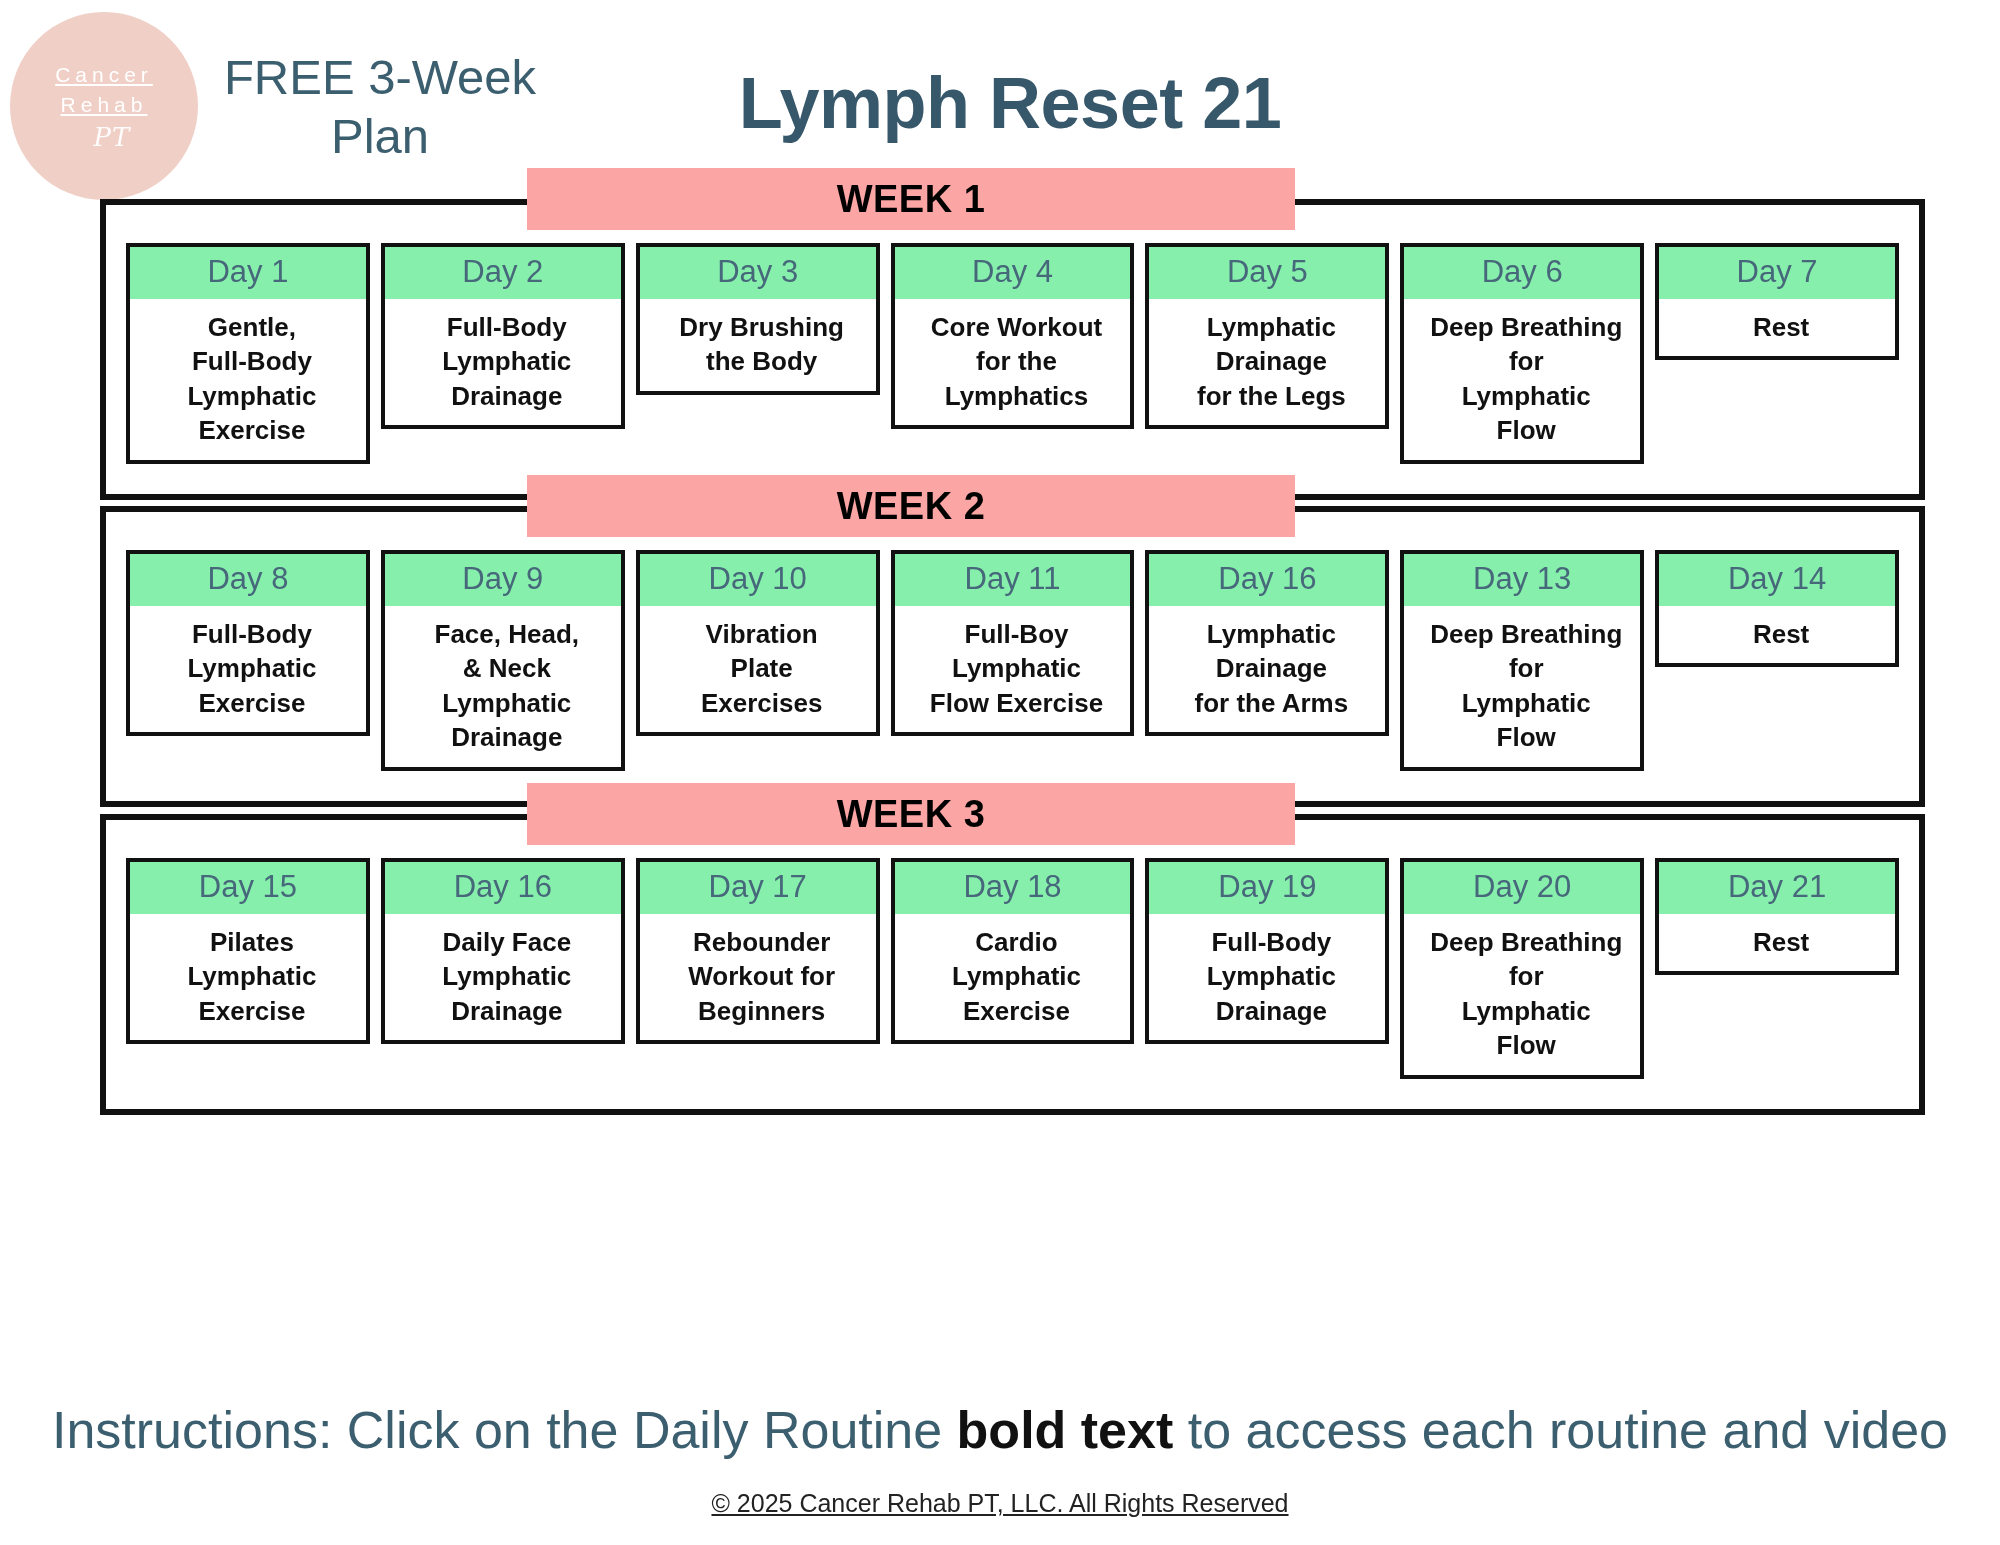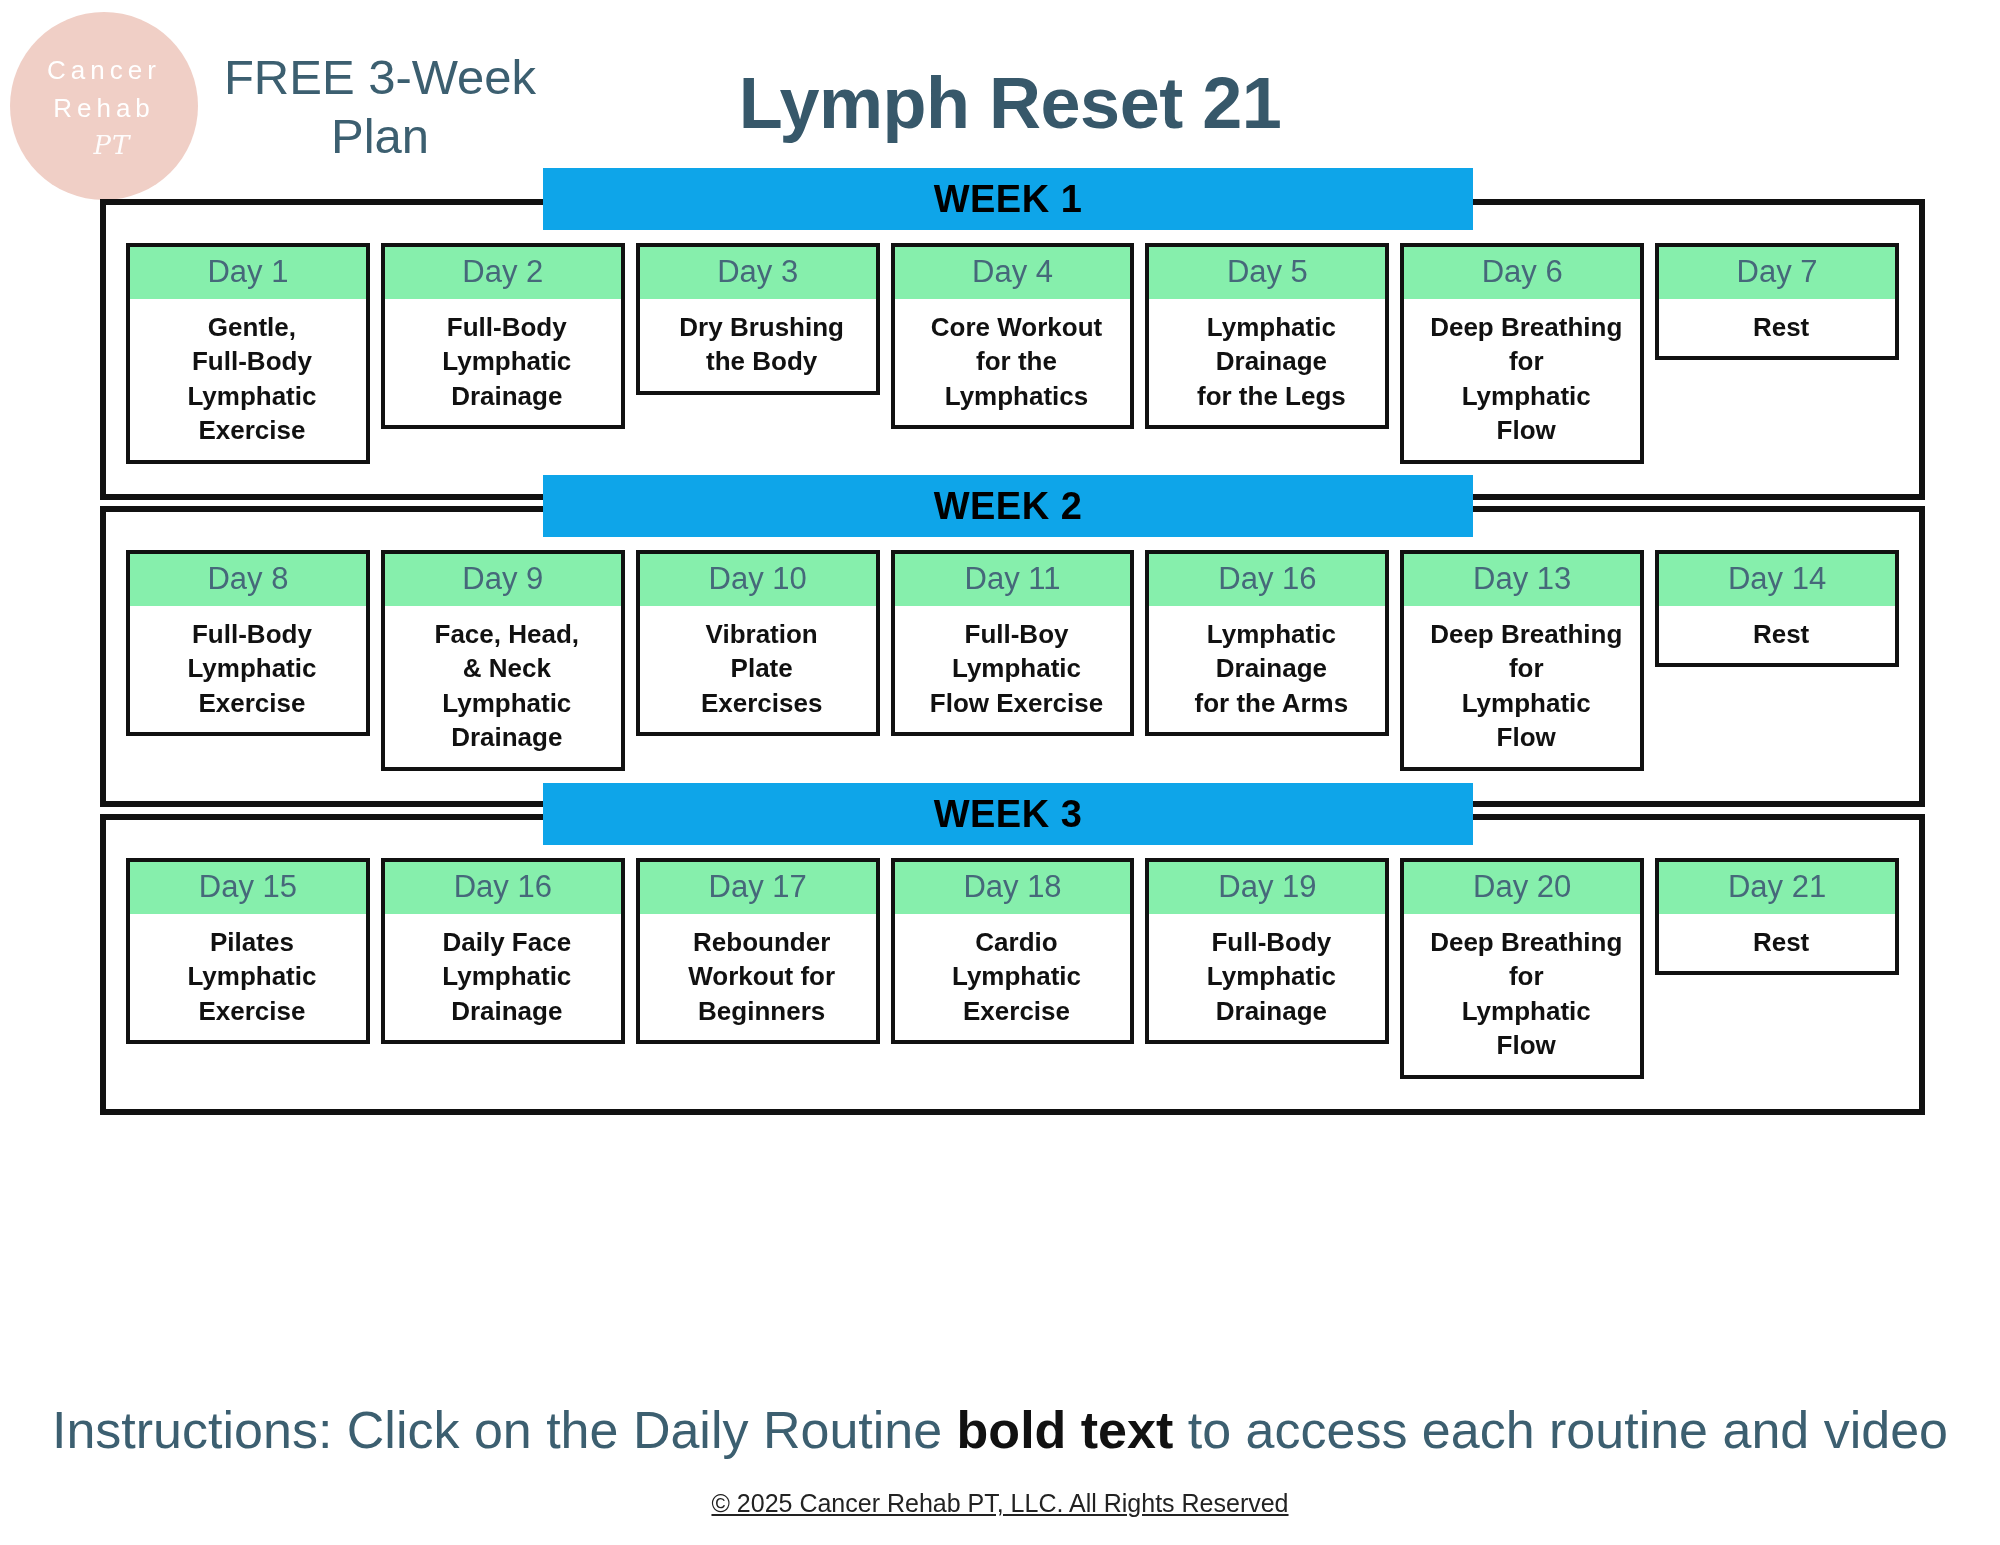--- a/index.html
+++ b/index.html
@@ -32,24 +32,25 @@
     height: 188px;
     border-radius: 50%;
     background: #F0CFC6;
     display: flex;
     flex-direction: column;
     align-items: center;
     justify-content: center;
   }
   .logo-line1, .logo-line2 {
     color: #ffffff;
-    font-size: 26px;
+    font-size: 21px;
     letter-spacing: 5px;
     line-height: 1.45;
     font-weight: 400;
+    text-decoration: underline;
   }
   .logo-mark {
     color: #ffffff;
     font-size: 26px;
     font-family: "DejaVu Serif", serif;
     font-style: italic;
     letter-spacing: 1px;
     margin-top: 2px;
     opacity: 0.95;
     margin-left: 16px;
@@ -78,25 +79,25 @@
   }
 
   
   .week-block {
     position: absolute;
     left: 100px;
     width: 1825px;
   }
   .week-banner {
     position: absolute;
-    left: 443px;
+    left: 427px;
     top: 0;
-    width: 930px;
+    width: 768px;
     height: 62px;
-    background: #0ea5e9;
+    background: #fca5a5;
     display: flex;
     align-items: center;
     justify-content: center;
     z-index: 5;
   }
   .week-banner span {
     color: #000000;
     font-size: 38px;
     font-weight: 700;
     letter-spacing: 0.5px;

